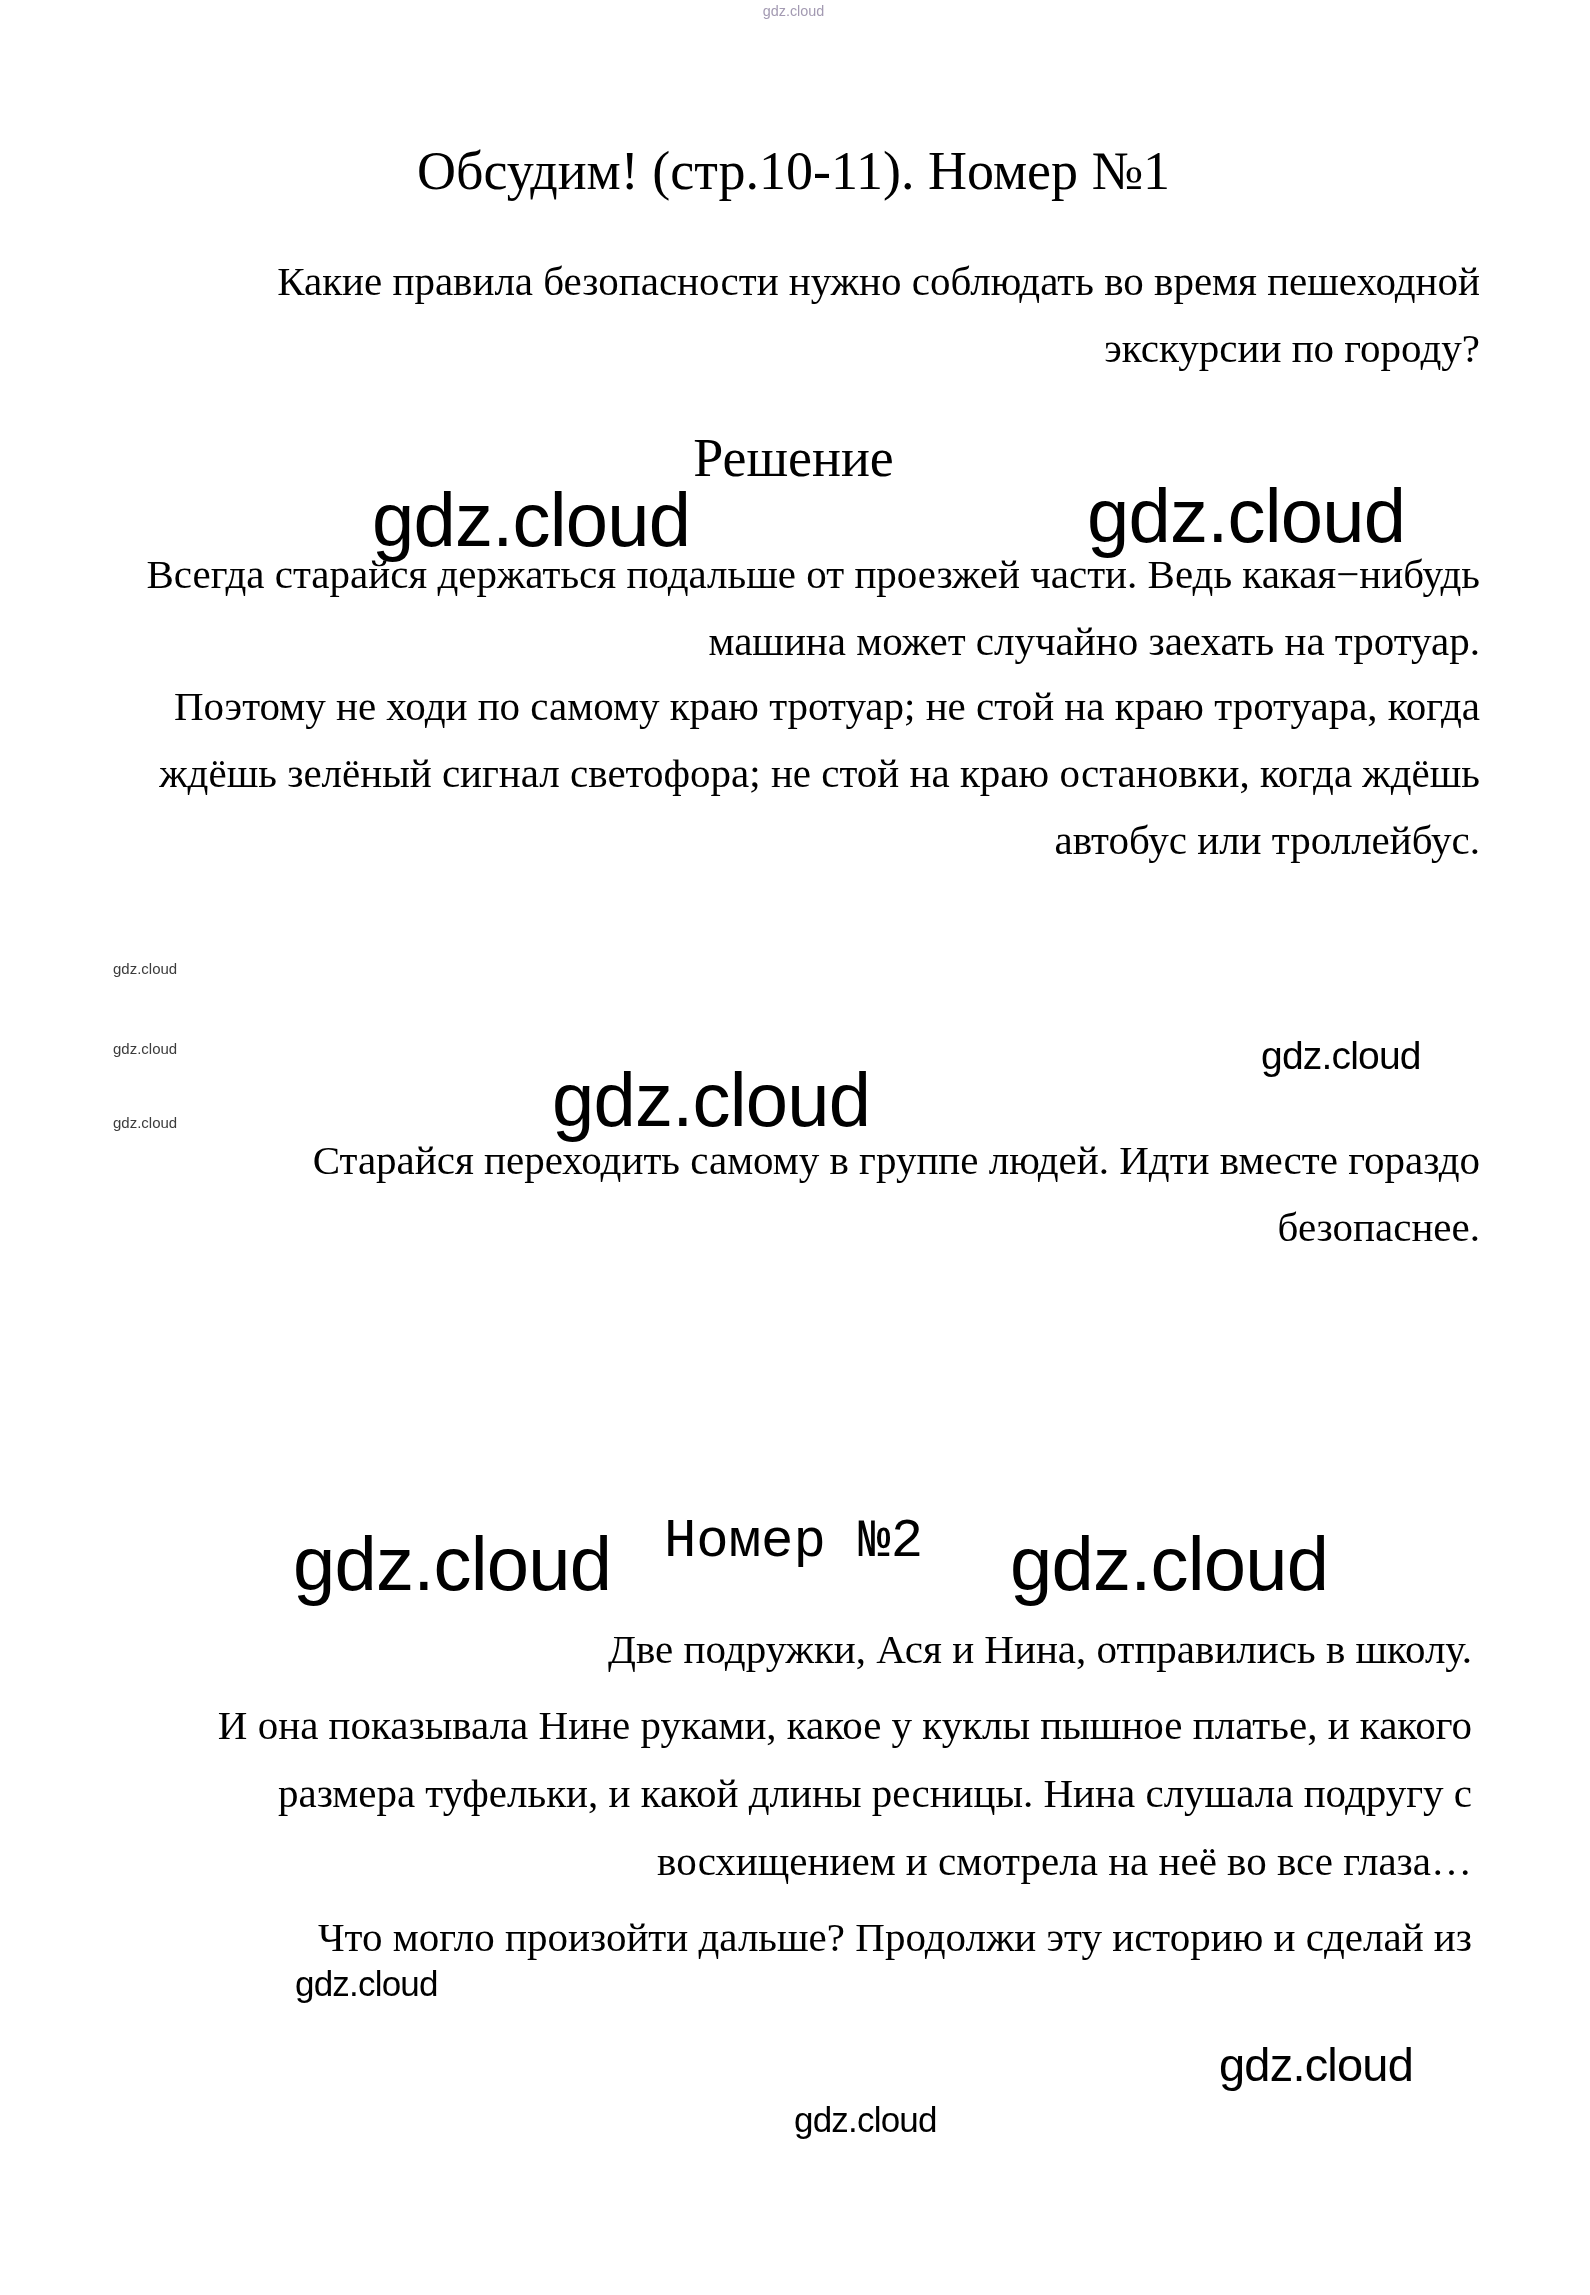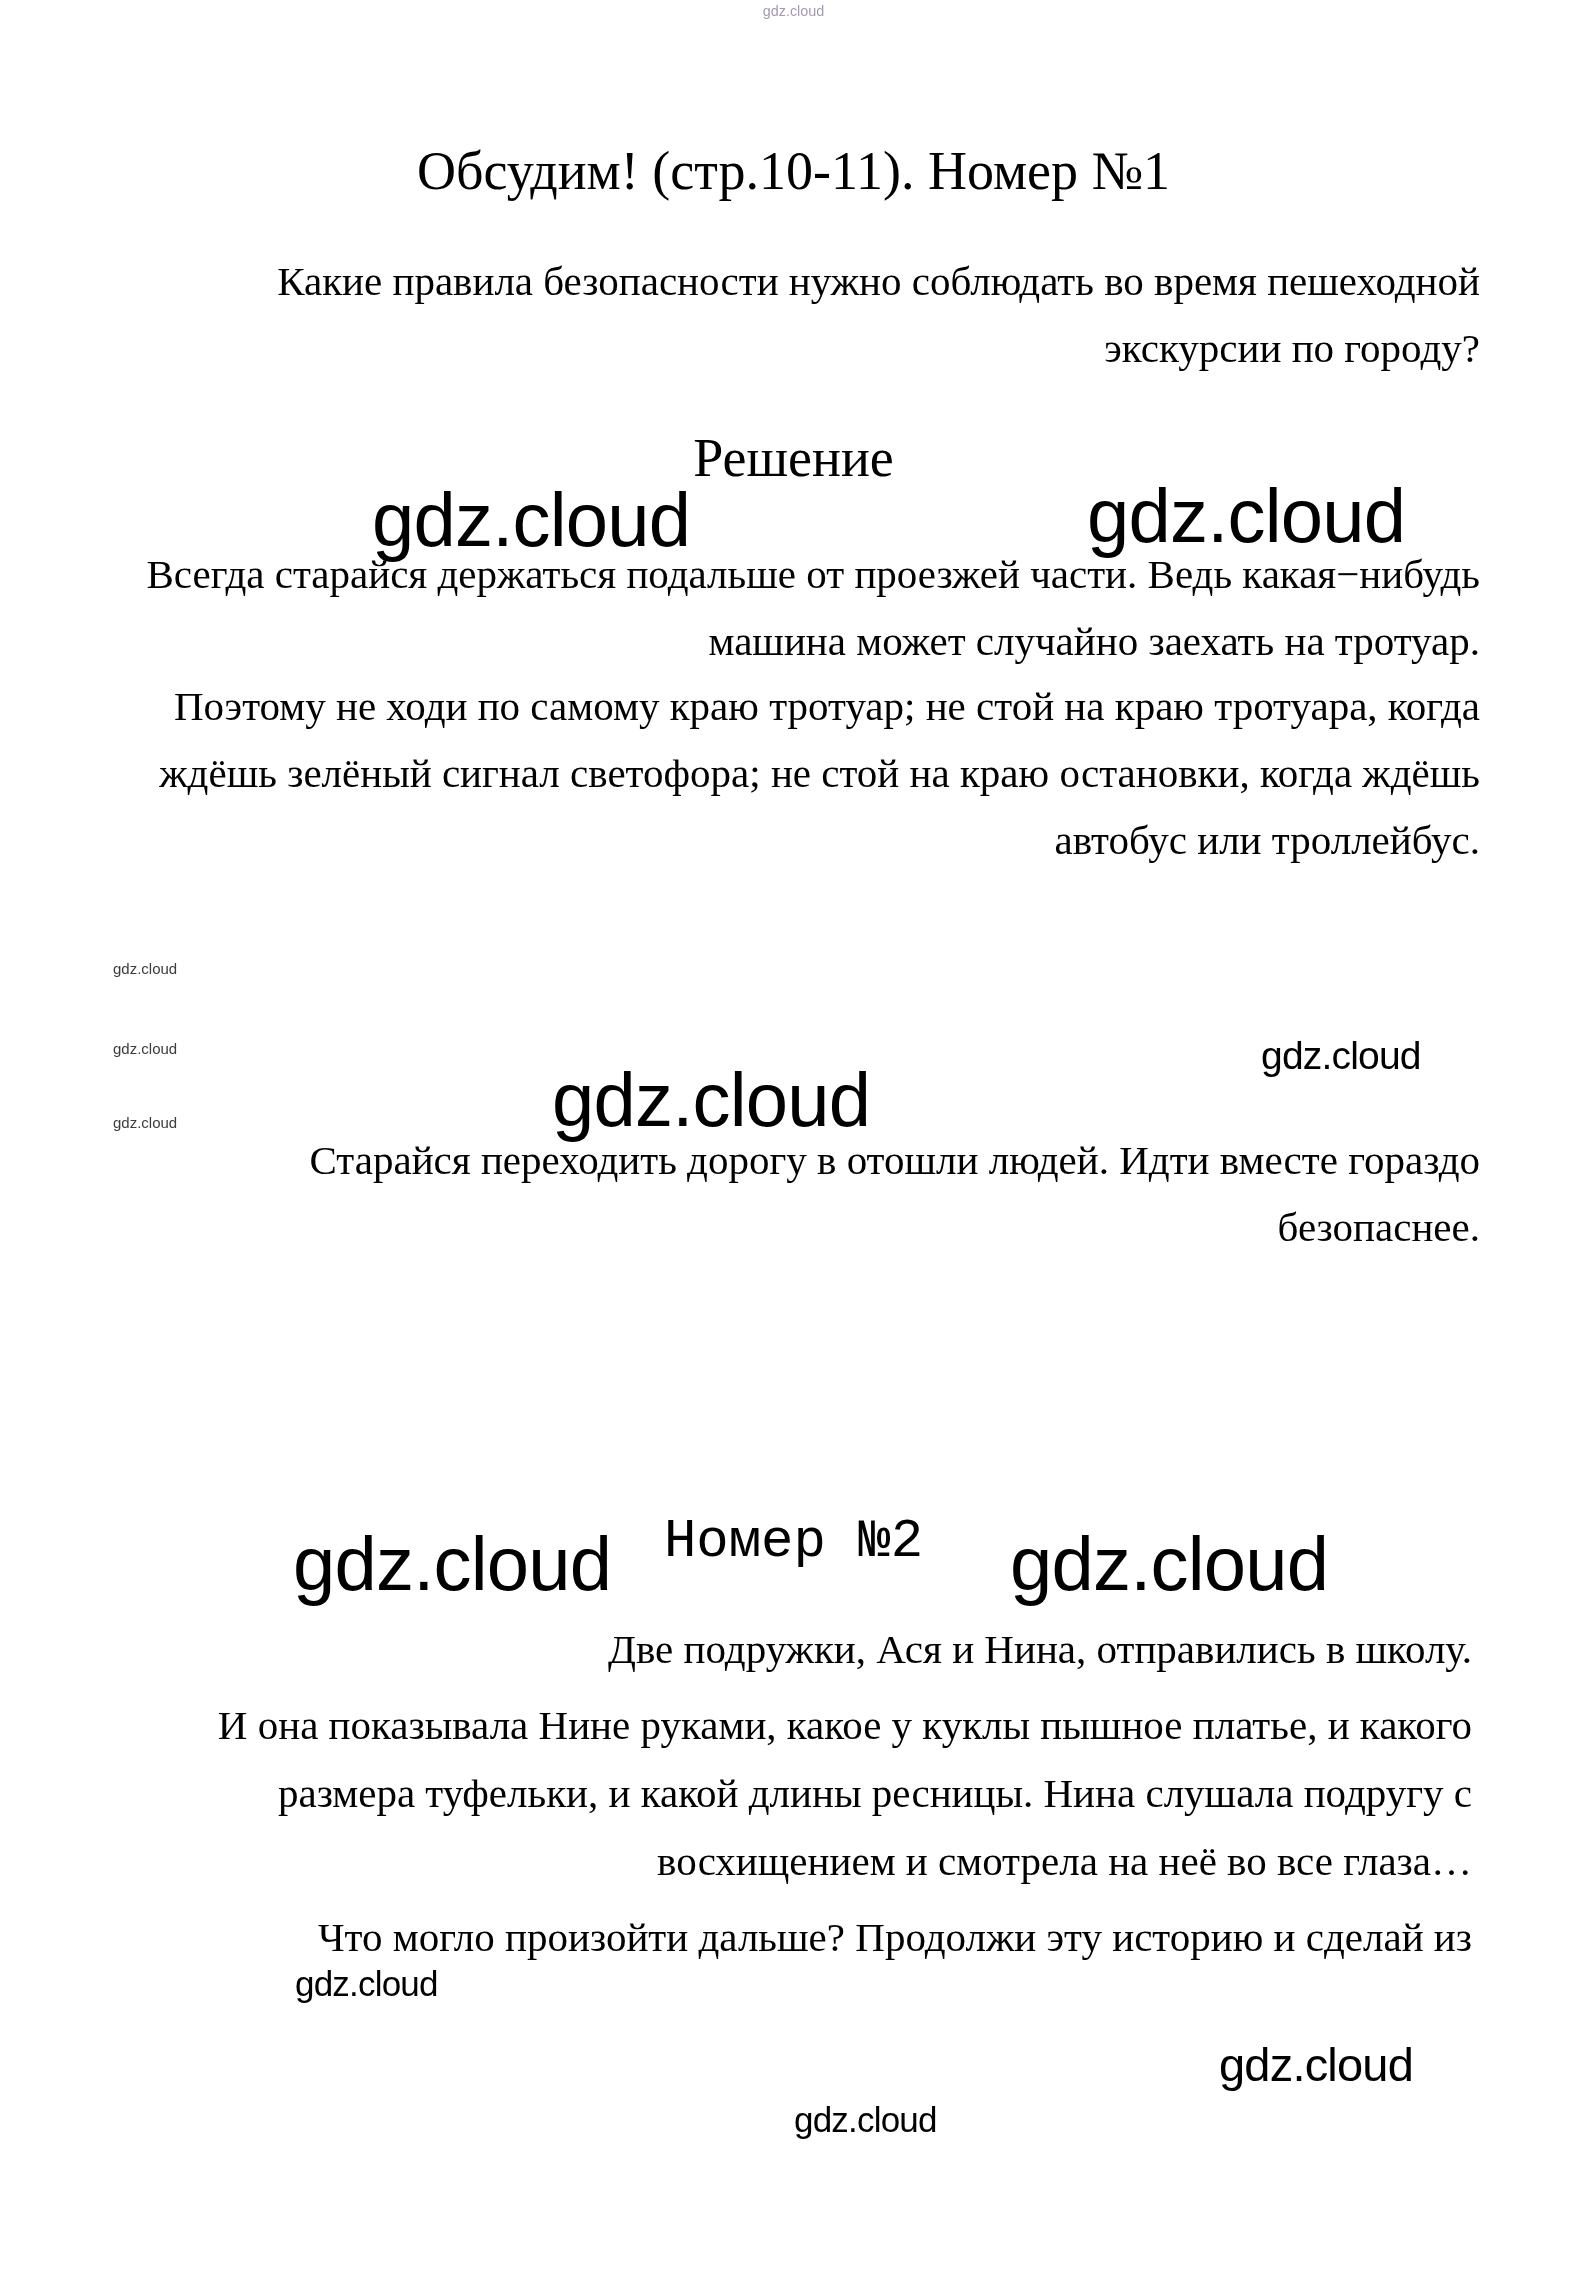--- a/index.html
+++ b/index.html
@@ -90,21 +90,21 @@
 
   <div class="textblock question">Какие правила безопасности нужно соблюдать во время пешеходной экскурсии по городу?</div>
 
   <div class="centered heading-sol">Решение</div>
 
   <div class="textblock para1">Всегда старайся держаться подальше от проезжей части. Ведь какая−нибудь машина может случайно заехать на тротуар.</div>
 
   <div class="textblock para2">Поэтому не ходи по самому краю тротуар; не стой на краю тротуара, когда ждёшь зелёный сигнал светофора; не стой на краю остановки, когда ждёшь автобус или троллейбус.</div>
 
 
-  <div class="textblock para4">Старайся переходить дорогу в отошли людей. Идти вместе гораздо безопаснее.</div>
+  <div class="textblock para4">Старайся переходить самому в группе людей. Идти вместе гораздо безопаснее.</div>
 
   <div class="centered heading-2">Номер №2</div>
 
   <div class="textblock story">
     <p>Две подружки, Ася и Нина, отправились в школу.</p>
     <p>И она показывала Нине руками, какое у куклы пышное платье, и какого размера туфельки, и какой длины ресницы. Нина слушала подругу с восхищением и смотрела на неё во все глаза…</p>
     <p>Что могло произойти дальше? Продолжи эту историю и сделай из</p>
   </div>
 
 </div>

